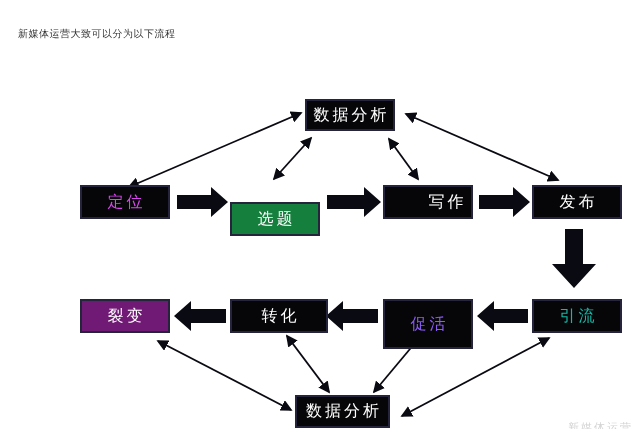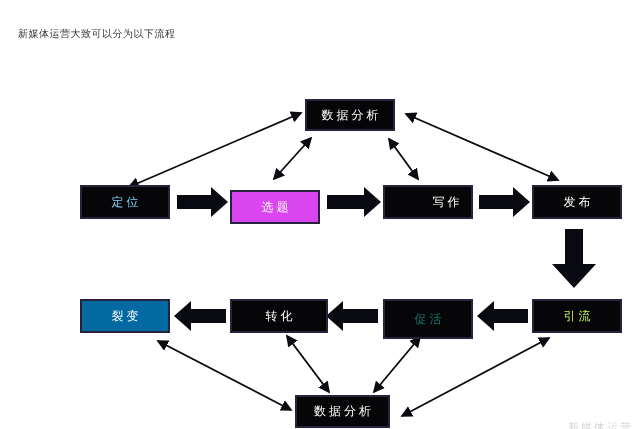--- a/index.html
+++ b/index.html
@@ -35,21 +35,21 @@
   }
   .node {
     position: absolute;
     box-sizing: border-box;
     background: #060608;
     border: 2px solid #24243c;
     color: #ffffff;
     display: flex;
     align-items: center;
     justify-content: center;
-    font-size: 12px;
+    font-size: 16px;
     letter-spacing: 3px;
     text-indent: 3px;
     white-space: nowrap;
   }
   .watermark {
     position: absolute;
     right: 8px;
     bottom: -6px;
     font-size: 11px;
     color: #9a9a9a;
@@ -82,26 +82,26 @@
         <line x1="274" y1="179" x2="311" y2="138" stroke="#0a0a12" stroke-width="1.8" marker-start="url(#ah)" marker-end="url(#ah)"></line>
         <line x1="418" y1="179" x2="389" y2="139" stroke="#0a0a12" stroke-width="1.8" marker-start="url(#ah)" marker-end="url(#ah)"></line>
         <line x1="558" y1="180" x2="406" y2="114" stroke="#0a0a12" stroke-width="1.8" marker-start="url(#ah)" marker-end="url(#ah)"></line>
         <line x1="158" y1="341" x2="291" y2="410" stroke="#0a0a12" stroke-width="1.8" marker-start="url(#ah)" marker-end="url(#ah)"></line>
         <line x1="287" y1="336" x2="329" y2="392" stroke="#0a0a12" stroke-width="1.8" marker-start="url(#ah)" marker-end="url(#ah)"></line>
         <line x1="420" y1="337" x2="374" y2="392" stroke="#0a0a12" stroke-width="1.8" marker-start="url(#ah)" marker-end="url(#ah)"></line>
         <line x1="549" y1="338" x2="402" y2="416" stroke="#0a0a12" stroke-width="1.8" marker-start="url(#ah)" marker-end="url(#ah)"></line>
       </svg>
     <div id="nodes">
         <div class="node" style="left: 305px; top: 99px; width: 90px; height: 32px; background: rgb(6, 6, 8); border-color: rgb(36, 36, 60); color: rgb(255, 255, 255);">数据分析</div>
-        <div class="node" style="left: 80px; top: 185px; width: 90px; height: 34px; background: rgb(6, 6, 8); border-color: rgb(36, 36, 60); color: #7dd3fc;">定位</div>
-        <div class="node" style="left: 230px; top: 190px; width: 90px; height: 34px; background: #d946ef; border-color: rgb(36, 36, 60); color: rgb(255, 255, 255);">选题</div>
+        <div class="node" style="left: 80px; top: 185px; width: 90px; height: 34px; background: rgb(6, 6, 8); border-color: rgb(36, 36, 60); color: #d946ef;">定位</div>
+        <div class="node" style="left: 230px; top: 202px; width: 90px; height: 34px; background: #15803d; border-color: rgb(36, 36, 60); color: rgb(255, 255, 255);">选题</div>
         <div class="node" style="left: 383px; top: 185px; width: 90px; height: 34px; background: rgb(6, 6, 8); border-color: rgb(36, 36, 60); color: rgb(255, 255, 255); padding-left: 36px;">写作</div>
         <div class="node" style="left: 532px; top: 185px; width: 90px; height: 34px; background: rgb(6, 6, 8); border-color: rgb(36, 36, 60); color: rgb(255, 255, 255);">发布</div>
-        <div class="node" style="left: 532px; top: 299px; width: 90px; height: 34px; background: rgb(6, 6, 8); border-color: rgb(36, 36, 60); color: #bef264;">引流</div>
-        <div class="node" style="left: 383px; top: 299px; width: 90px; height: 40px; background: rgb(6, 6, 8); border-color: rgb(36, 36, 60); color: #0f766e;">促活</div>
+        <div class="node" style="left: 532px; top: 299px; width: 90px; height: 34px; background: rgb(6, 6, 8); border-color: rgb(36, 36, 60); color: #14b8a6;">引流</div>
+        <div class="node" style="left: 383px; top: 299px; width: 90px; height: 50px; background: rgb(6, 6, 8); border-color: rgb(36, 36, 60); color: #8b5cf6;">促活</div>
         <div class="node" style="left: 230px; top: 299px; width: 98px; height: 34px; background: rgb(6, 6, 8); border-color: rgb(36, 36, 60); color: rgb(255, 255, 255);">转化</div>
-        <div class="node" style="left: 80px; top: 299px; width: 90px; height: 34px; background: #0369a1; border-color: rgb(36, 36, 60); color: rgb(255, 255, 255);">裂变</div>
+        <div class="node" style="left: 80px; top: 299px; width: 90px; height: 34px; background: #701a75; border-color: rgb(36, 36, 60); color: rgb(255, 255, 255);">裂变</div>
         <div class="node" style="left: 295px; top: 395px; width: 95px; height: 33px; background: rgb(6, 6, 8); border-color: rgb(36, 36, 60); color: rgb(255, 255, 255);">数据分析</div>
       </div>
   </div>
 
   <div class="watermark">新媒体运营</div>
 </div>
 
 </body></html>

